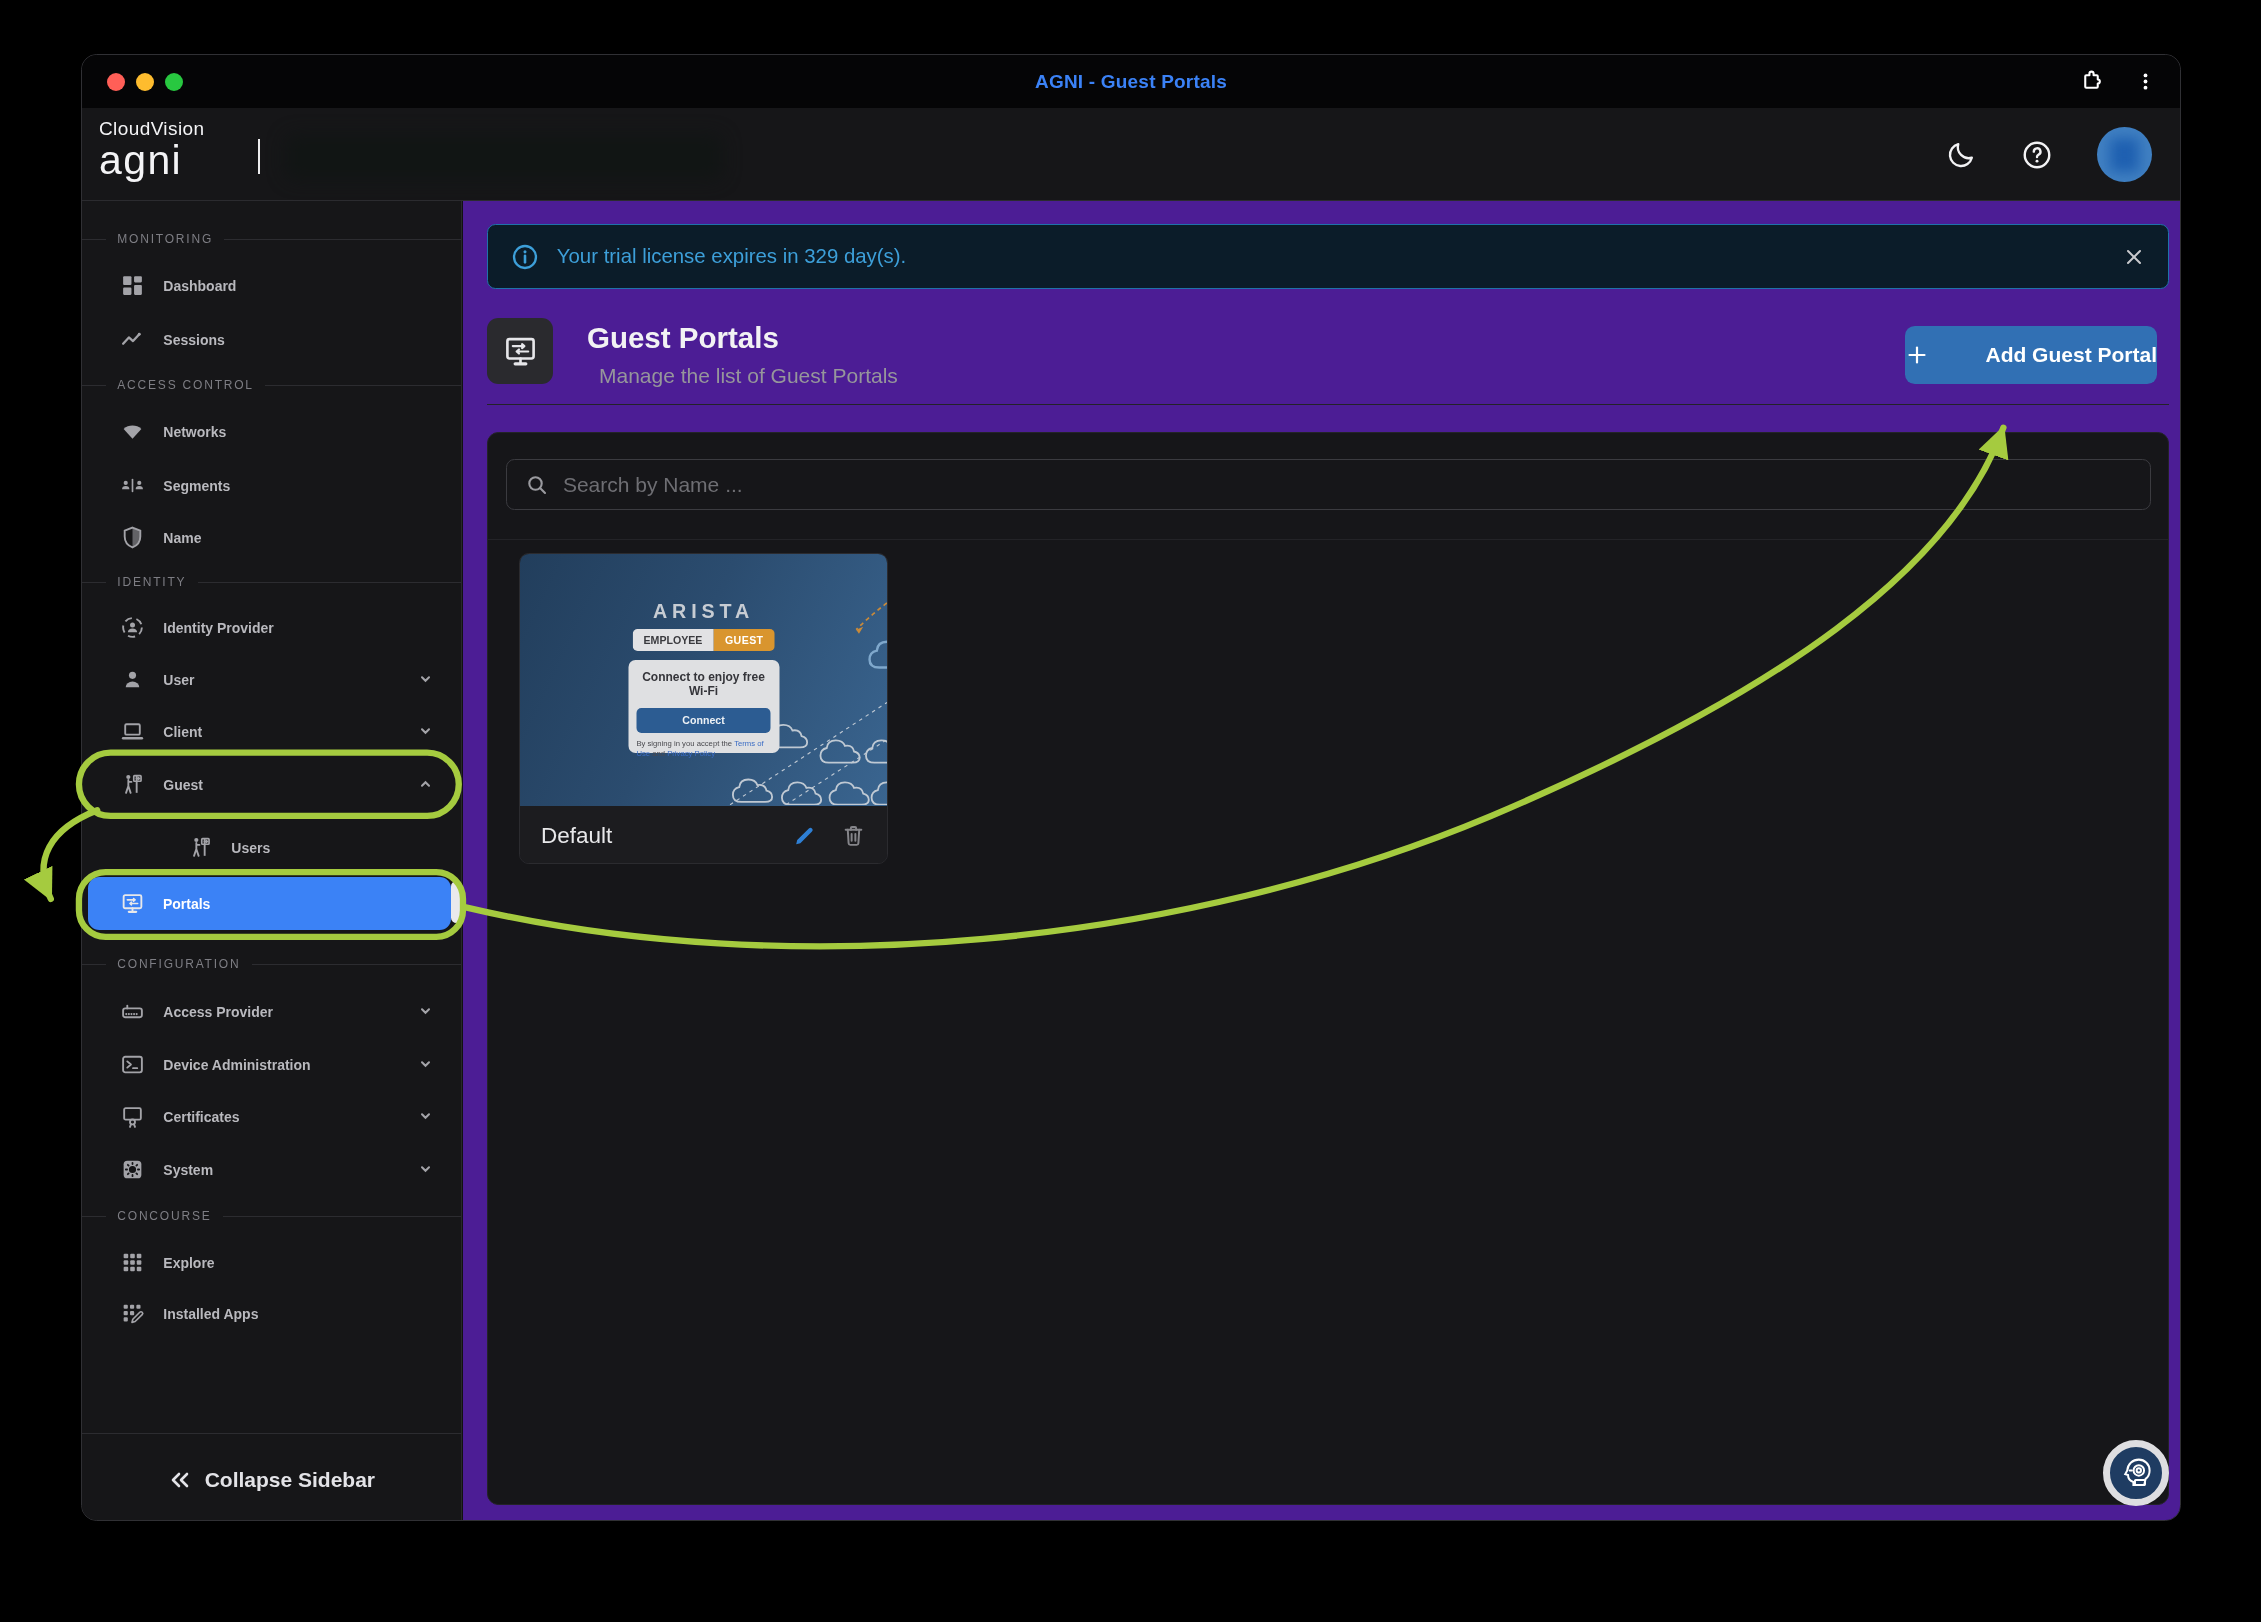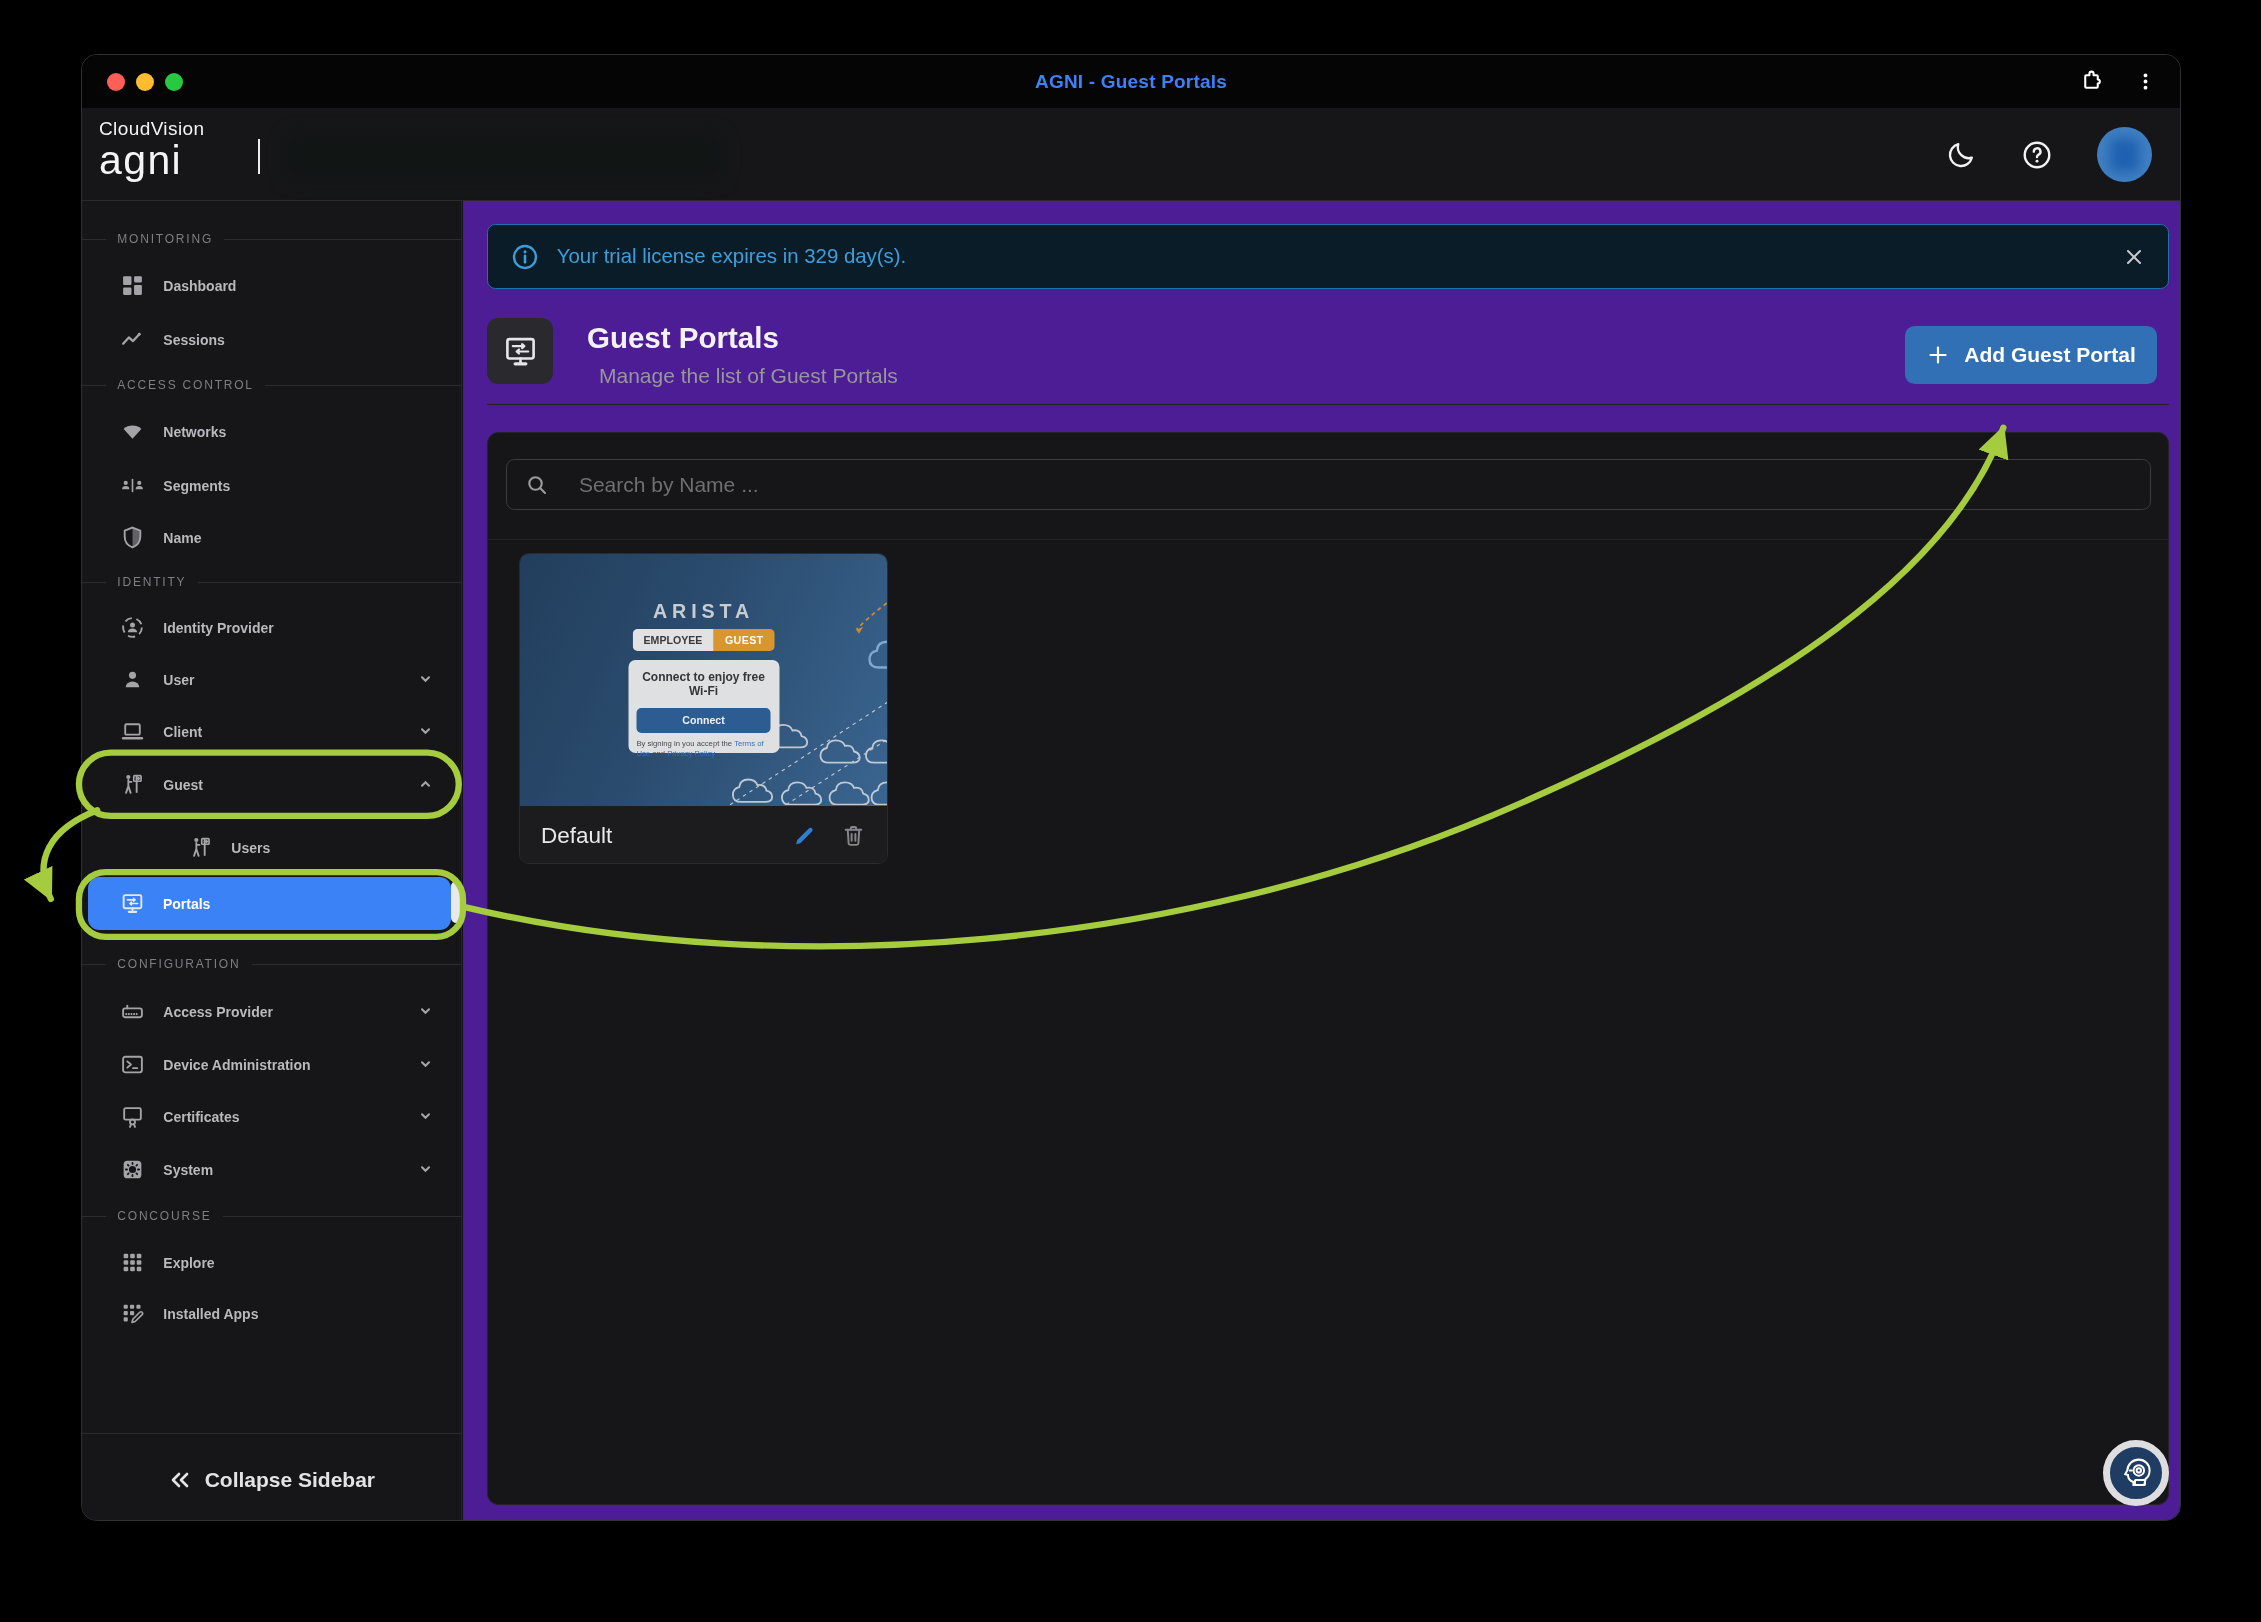--- a/index.html
+++ b/index.html
@@ -66,31 +66,31 @@
   .banner-text { color:#3D9FD9; font-size:20.4px; margin-left:18.3px; flex:1; }
   .banner-close { background:none; border:none; cursor:pointer; color:#C9C9CD; display:flex; }
 
   
   .ph-iconbox { position:absolute; left:24px; top:117px; width:66px; height:66px; border-radius:11.3px;
                 background:#2A2A2E; display:flex; align-items:center; justify-content:center; color:#E6E6EA; }
   .ph-title { position:absolute; left:124px; top:120px; color:#F2F2F4; font-size:29.5px; font-weight:700; }
   .ph-sub { position:absolute; left:136px; top:163px; color:#96969B; font-size:21px; }
   .add-btn { position:absolute; left:1442px; top:125px; width:252px; height:58px; border-radius:9.8px;
              background:#3170B4; border:none; cursor:pointer; display:flex; align-items:center;
-             justify-content:center; gap:14px; color:#FFFFFF; font-size:21px; font-weight:700;
+             justify-content:space-between; gap:14px; color:#FFFFFF; font-size:21px; font-weight:700;
              font-family:"Liberation Sans", sans-serif; }
   .head-divider { position:absolute; left:24px; top:203px; width:1682px; height:0.7px; background:#232327; }
 
   
   .panel { position:absolute; left:24px; top:231px; width:1682px; height:1073px; border-radius:11.3px;
            background:#161619; border:0.7px solid #232327; }
   .search-box { position:absolute; left:17.6px; top:26px; width:1645px; height:51px; border-radius:8.4px;
                 border:1.4px solid #3B3B40; display:flex; align-items:center; padding:0 18.3px; gap:14px; color:#8E8E93; }
   .search-box input { flex:1; background:transparent; border:none; outline:none; color:#CFCFD3;
-                      font-size:21px; font-family:"Liberation Sans", sans-serif;margin-left:16px; }
+                      font-size:21px; font-family:"Liberation Sans", sans-serif; }
   .search-box input::placeholder { color:#6E6E73; }
   .panel-divider { position:absolute; left:0; top:106px; width:100%; height:0.7px; background:#232327; }
 
   
   .card { position:absolute; left:31px; top:120px; width:369px; height:311px; border-radius:9.8px;
           background:#1C1C1F; border:0.7px solid #2B2B2F; overflow:hidden; cursor:pointer; }
   .thumb { position:relative; width:100%; height:252px;
            background:linear-gradient(115deg,#223E5C 0%,#2B4C6F 45%,#3A6590 100%); overflow:hidden; }
   .thumb-clouds { position:absolute; inset:0; }
   .pv-brand { position:absolute; left:0; top:46px; width:100%; text-align:center; color:#C7CCD3;

